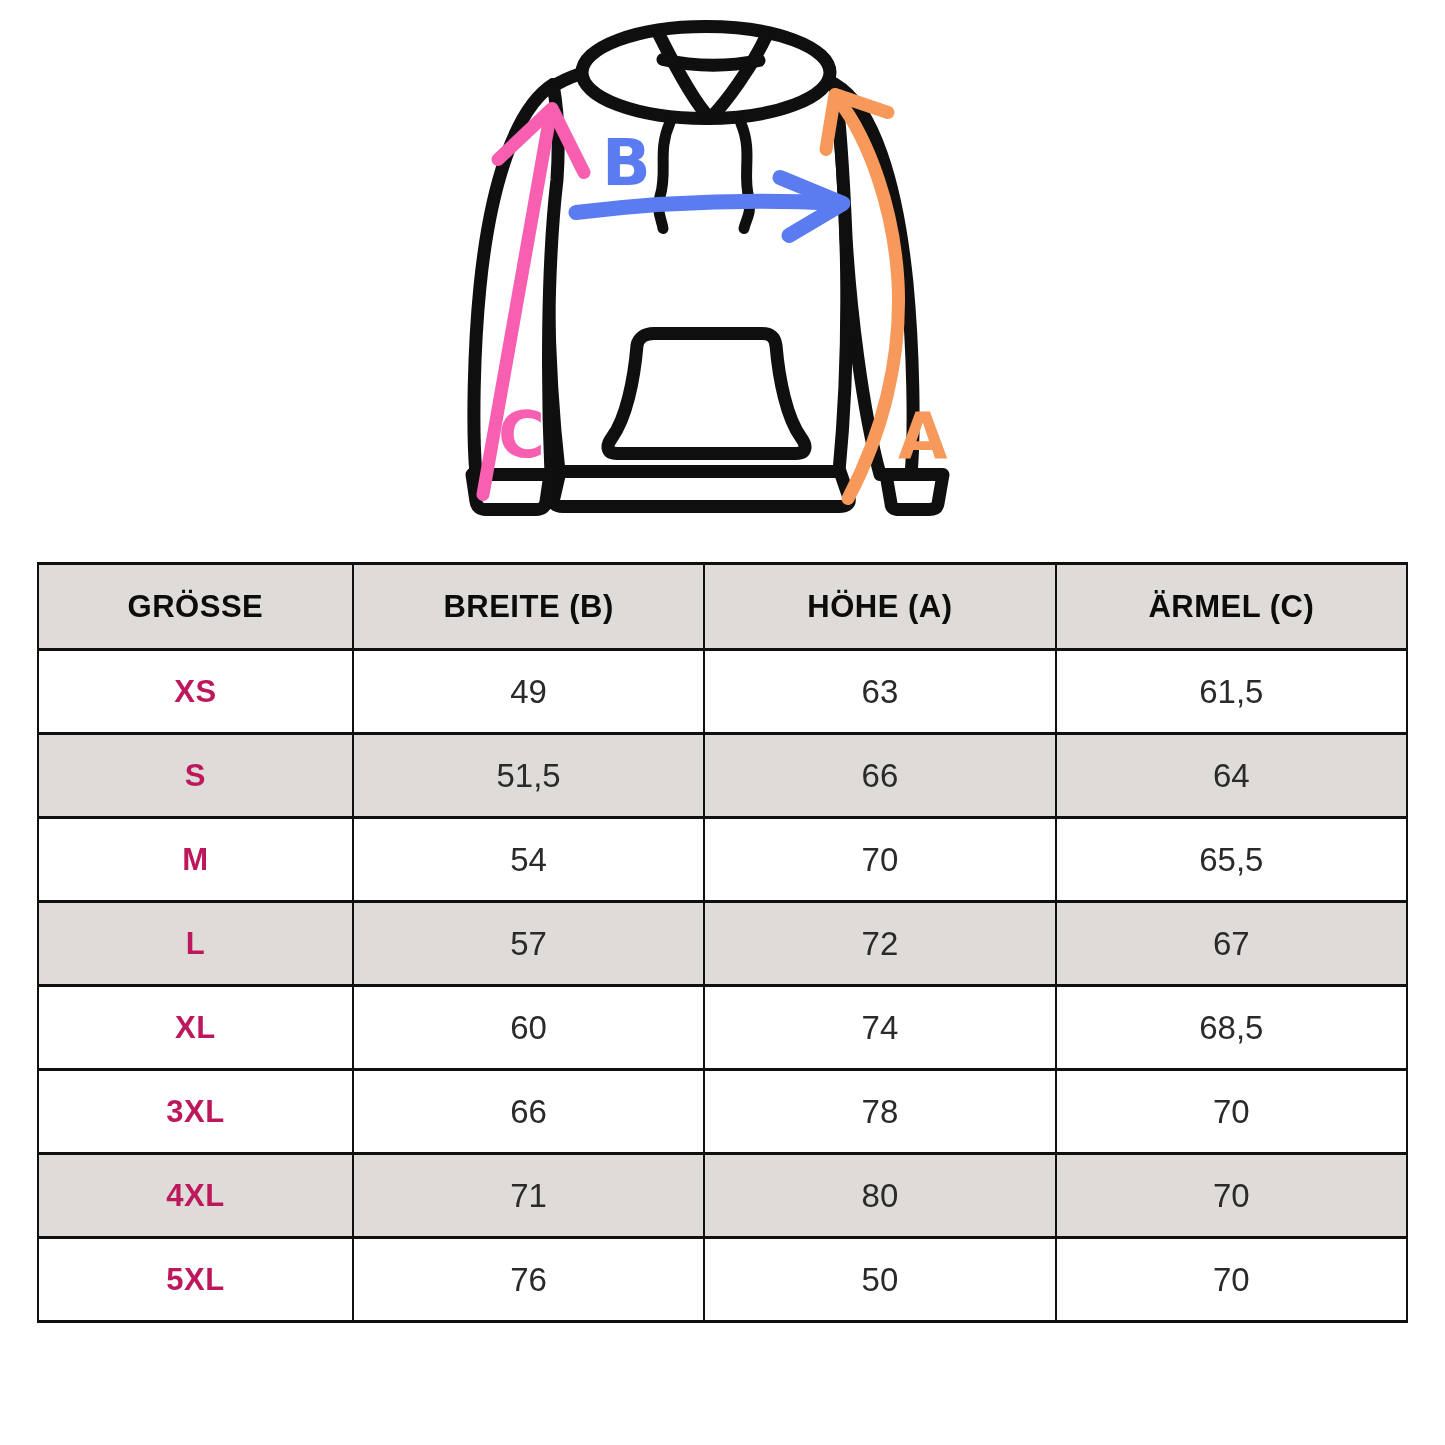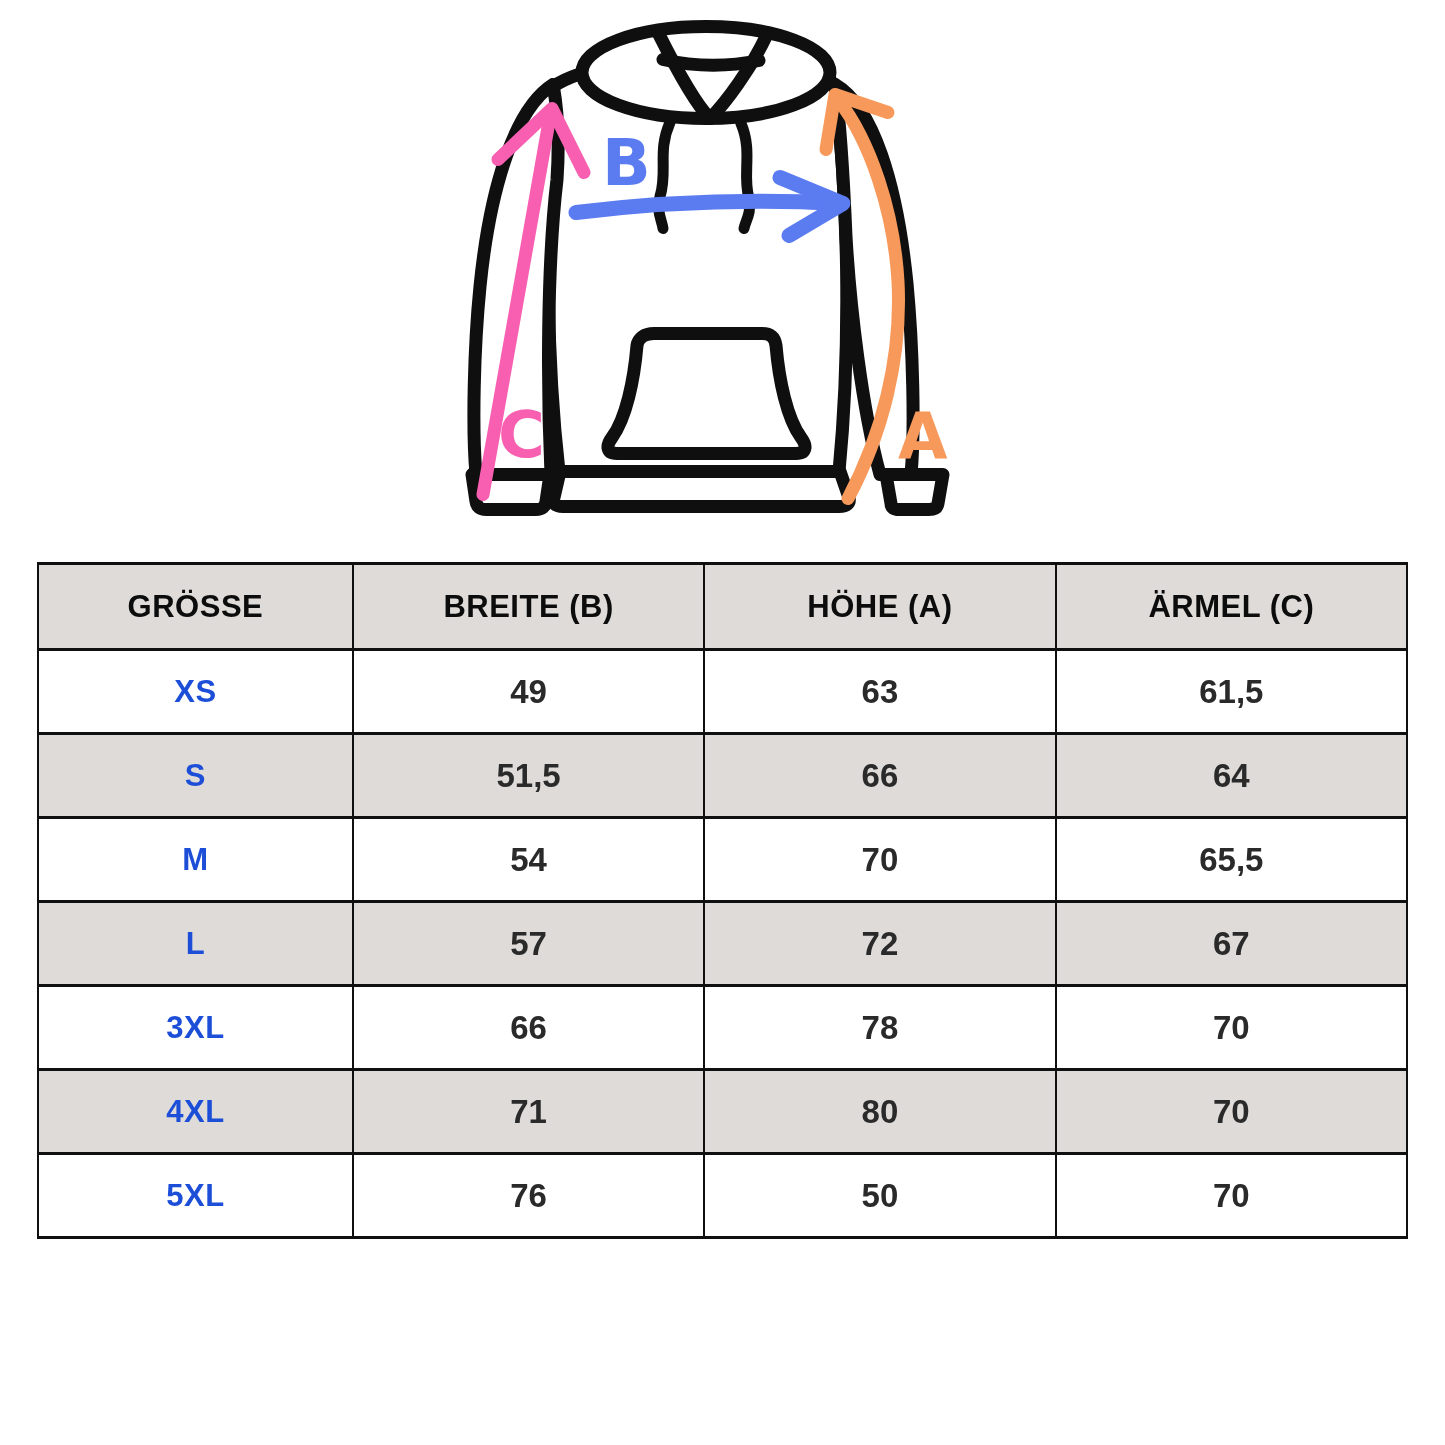--- a/index.html
+++ b/index.html
@@ -33,22 +33,22 @@
     text-align:center;vertical-align:middle;
     padding:0;
   }
   table.size-table th{
     height:83px;
     background:#dedbd8;
     font-size:31px;font-weight:bold;letter-spacing:.5px;color:#0c0c0c;
   }
   table.size-table td{height:81px;background:#ffffff;}
   table.size-table tr.alt td{background:#dedbd8;}
-  td.size-cell{font-size:31px;font-weight:bold;color:#1d4ed8;letter-spacing:.5px;}
-  td.num-cell{font-size:33px;font-weight:700;color:#2a2a2a;}
+  td.size-cell{font-size:31px;font-weight:bold;color:#be185d;letter-spacing:.5px;}
+  td.num-cell{font-size:33px;font-weight:400;color:#2a2a2a;}
 </style>
 </head>
 <body>
 
 <div class="diagram-wrap">
   <svg viewBox="0 0 560 545">
 
     <g fill="#ffffff" stroke="#0f0f0f" stroke-width="13" stroke-linecap="round" stroke-linejoin="round">
       <path d="M 123,80 C 116,240 116,350 129,465 L 409,465 C 420,350 420,210 405,78 C 360,42 180,42 123,80 Z"></path>
 
@@ -127,20 +127,26 @@
           <td class="num-cell">70</td>
           <td class="num-cell">65,5</td>
         </tr>
         <tr class="alt">
           <td class="size-cell">L</td>
           <td class="num-cell">57</td>
           <td class="num-cell">72</td>
           <td class="num-cell">67</td>
         </tr>
         <tr>
+          <td class="size-cell">XL</td>
+          <td class="num-cell">60</td>
+          <td class="num-cell">74</td>
+          <td class="num-cell">68,5</td>
+        </tr>
+        <tr>
           <td class="size-cell">3XL</td>
           <td class="num-cell">66</td>
           <td class="num-cell">78</td>
           <td class="num-cell">70</td>
         </tr>
         <tr class="alt">
           <td class="size-cell">4XL</td>
           <td class="num-cell">71</td>
           <td class="num-cell">80</td>
           <td class="num-cell">70</td>

